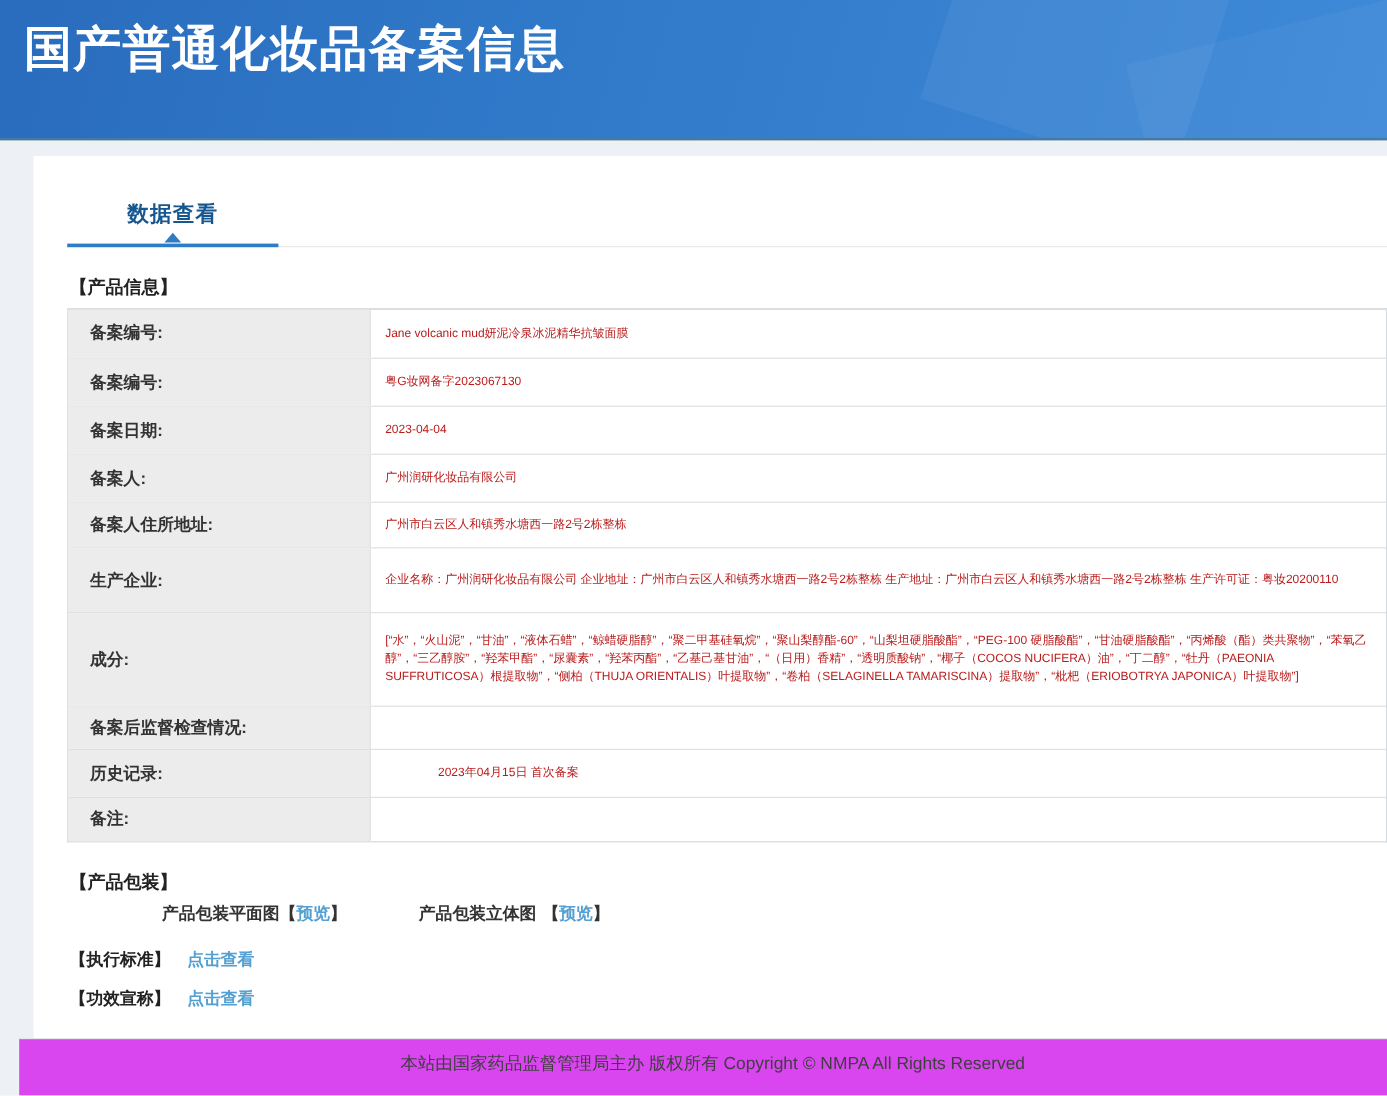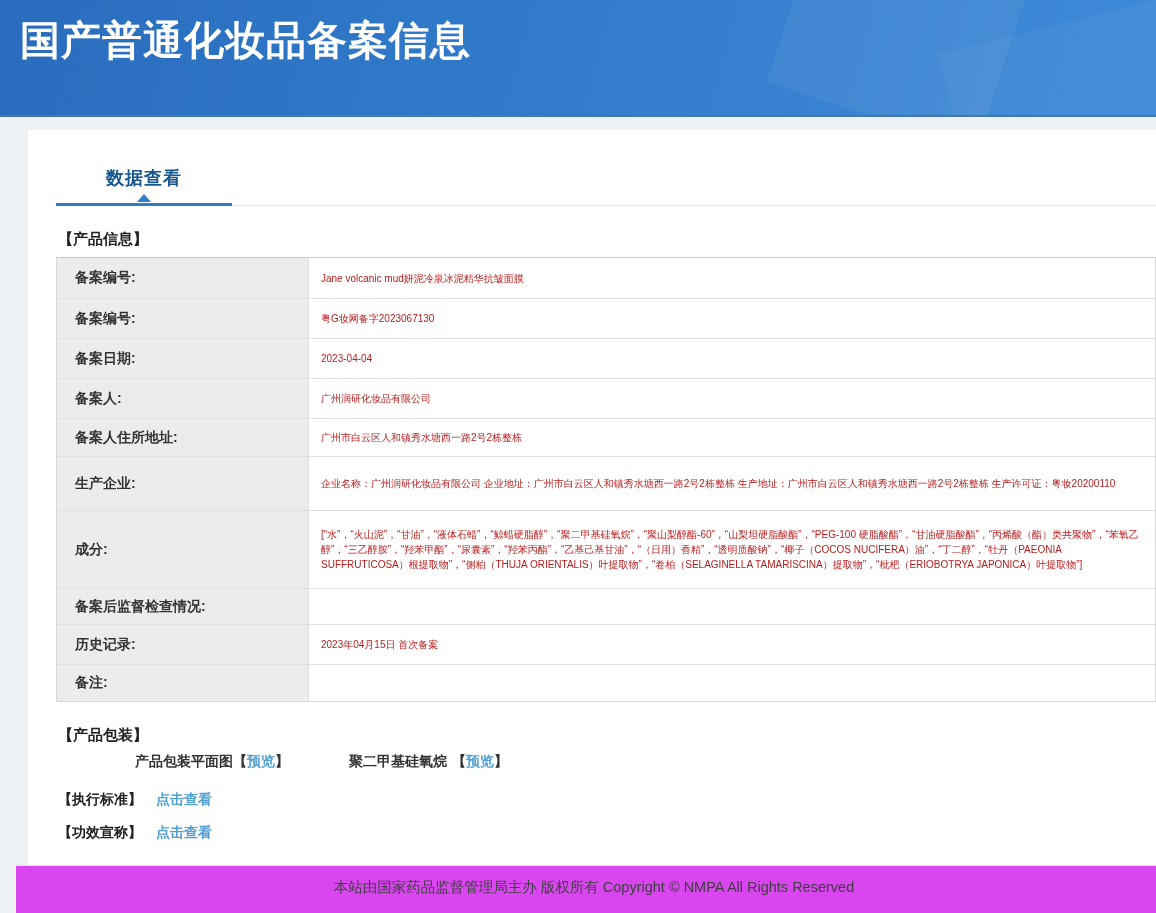--- a/index.html
+++ b/index.html
@@ -107,21 +107,21 @@
     display:flex; align-items:center;
   }
   .trow:nth-child(1)  { min-height:41px; }
   .trow:nth-child(2)  { min-height:40px; }
   .trow:nth-child(3)  { min-height:40px; }
   .trow:nth-child(4)  { min-height:40px; }
   .trow:nth-child(5)  { min-height:38px; }
   .trow:nth-child(6)  { min-height:54px; }
   .trow:nth-child(7)  { min-height:78px; }
   .trow:nth-child(8)  { min-height:36px; }
-  .trow:nth-child(9)  { min-height:40px; }
+  .trow:nth-child(9)  { min-height:40px;gap:44px; }
   .trow:nth-child(10) { min-height:36px; }
   
   .pack-row {
     margin-top:26px;
     padding-left:79px;
     display:flex;
     align-items:center;
     font-size:14px;
     color:#333333;
   }
@@ -223,21 +223,21 @@
     <div class="section-heading">【产品包装】</div>
 
     <div class="pack-row" style="margin-top:0;">
       <div class="pack-item">
         <span>产品包装平面图</span>
         <span class="bracket">【</span>
         <a class="blue-link">预览</a>
         <span class="bracket">】</span>
       </div>
       <div class="pack-item">
-        <span>聚二甲基硅氧烷 </span>
+        <span>产品包装立体图 </span>
         <span class="bracket" style="margin-left:5px;">【</span>
         <a class="blue-link">预览</a>
         <span class="bracket">】</span>
       </div>
     </div>
 
     <div class="std-row" style="margin-top:20px;">
       <span class="std-heading">【执行标准】</span>
       <a class="blue-link">点击查看</a>
     </div>

